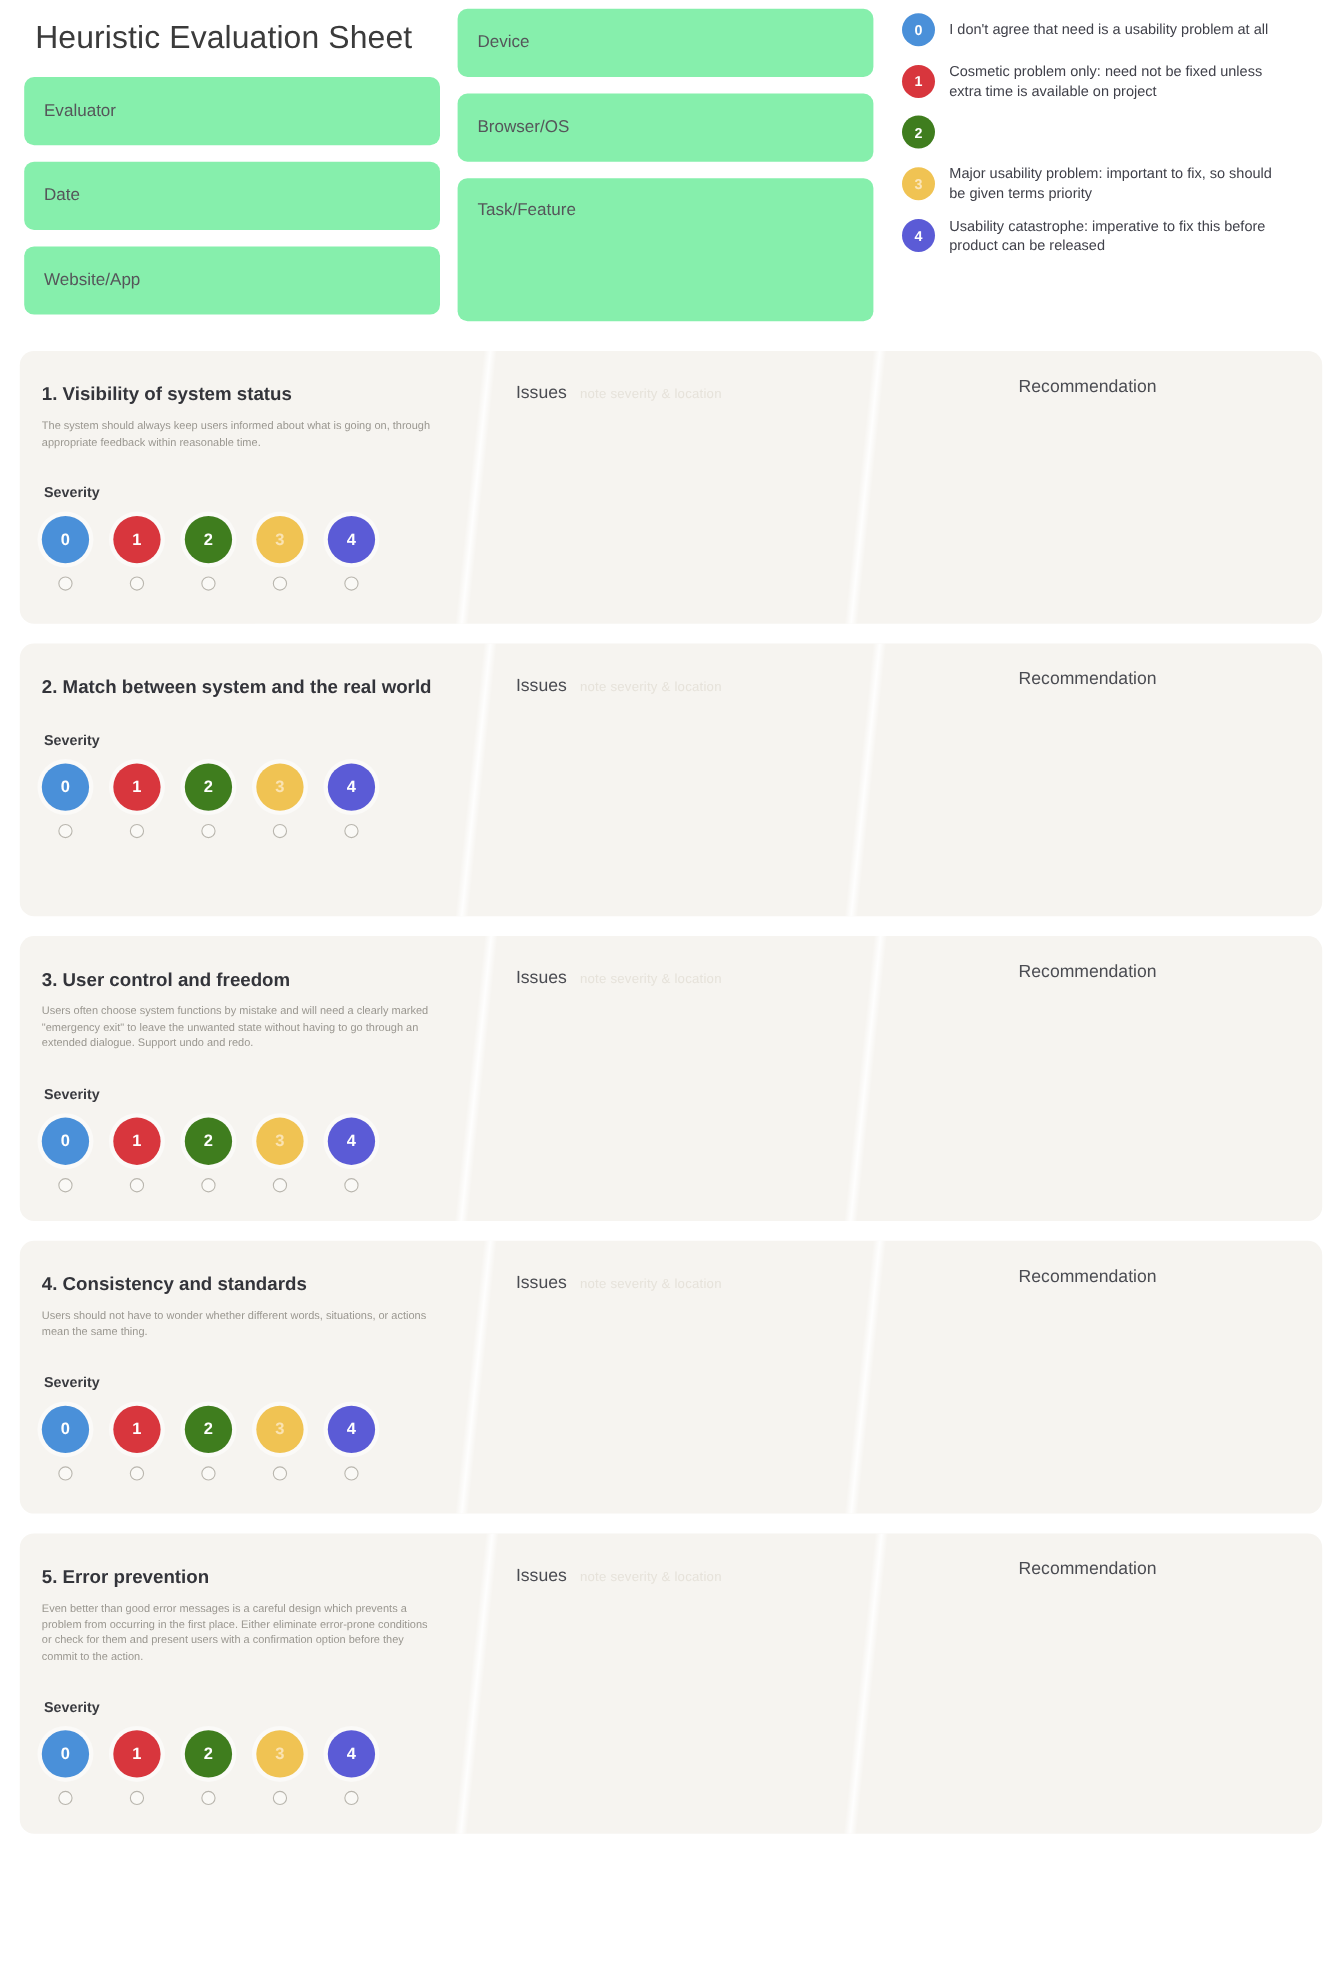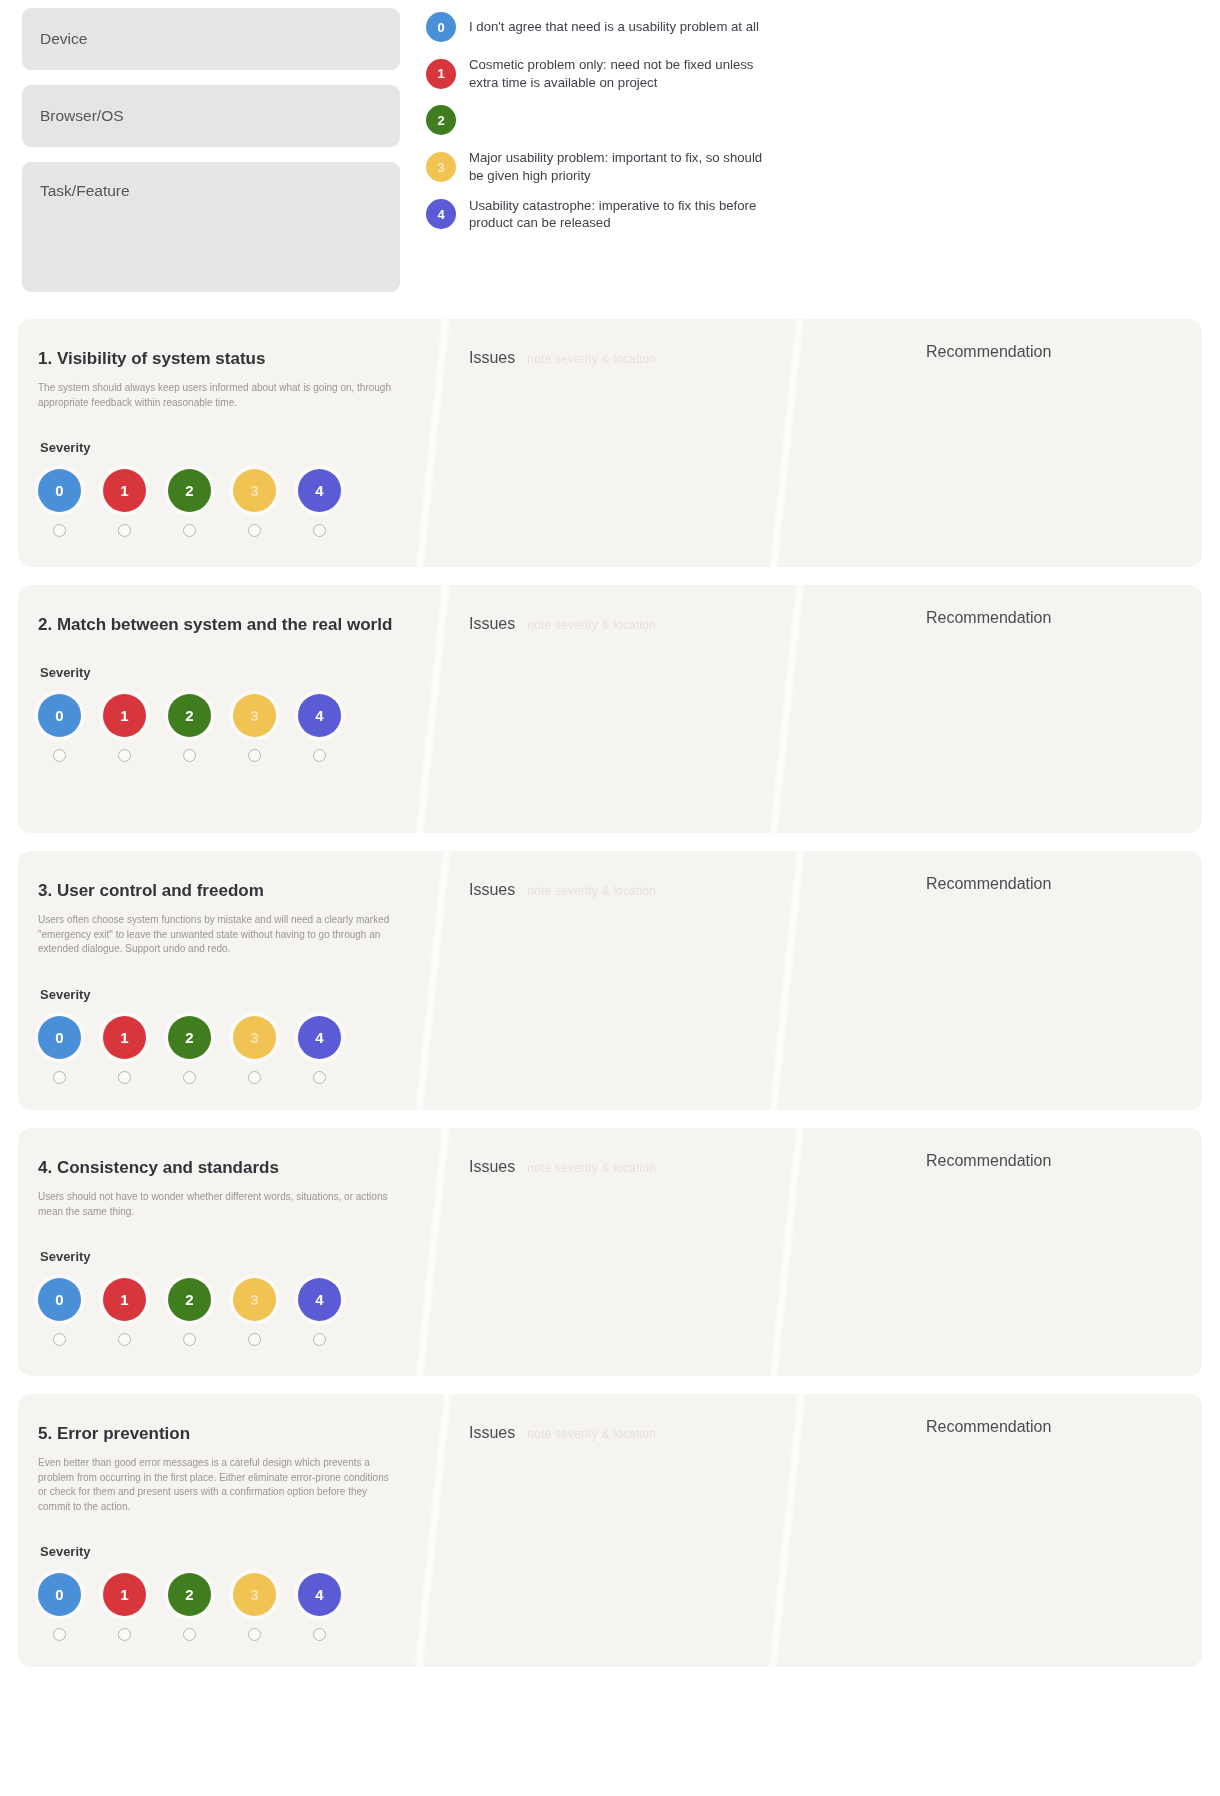--- a/index.html
+++ b/index.html
@@ -33,21 +33,21 @@
   .sheet-title {
     font-size: 29px;
     font-weight: 400;
     color: #3b3b3b;
     letter-spacing: .1px;
     margin: 14px 0 18px 10px;
     line-height: 1.1;
   }
 
   .field {
-    background: #e5e5e5;
+    background: #86efac;
     border-radius: 9px;
     height: 62px;
     margin-bottom: 15px;
     display: flex;
     align-items: center;
     padding: 0 18px;
     color: #55565a;
     font-size: 15.5px;
   }
   .field.tall { height: 130px; align-items: flex-start; padding-top: 20px; }
@@ -200,20 +200,32 @@
     height: 150px;
   }
 </style>
 </head>
 <body>
 
 <div class="page">
 
   <div class="meta">
 
+    <div class="meta-col-left">
+      <div class="sheet-title">Heuristic Evaluation Sheet</div>
+      <div class="field">
+        <span>Evaluator</span>
+      </div>
+      <div class="field">
+        <span>Date</span>
+      </div>
+      <div class="field">
+        <span>Website/App</span>
+      </div>
+    </div>
 
     <div class="meta-col-mid">
       <div class="field first-mid">
         <span>Device</span>
       </div>
       <div class="field">
         <span>Browser/OS</span>
       </div>
       <div class="field tall">
         <span>Task/Feature</span>
@@ -228,21 +240,21 @@
         </div>
         <div class="legend-row">
           <div class="legend-badge" style="background:#d8363d">1</div>
           <div class="legend-text">Cosmetic problem only: need not be fixed unless extra time is available on project</div>
         </div>
         <div class="legend-row">
           <div class="legend-badge" style="background:#3f7d1e">2</div>
         </div>
         <div class="legend-row">
           <div class="legend-badge sev3" style="background:#f0c353">3</div>
-          <div class="legend-text">Major usability problem: important to fix, so should be given high priority</div>
+          <div class="legend-text">Major usability problem: important to fix, so should be given terms priority</div>
         </div>
         <div class="legend-row">
           <div class="legend-badge" style="background:#5b5bd6">4</div>
           <div class="legend-text">Usability catastrophe: imperative to fix this before product can be released</div>
         </div>
       </div>
     </div>
 
   </div>
 

